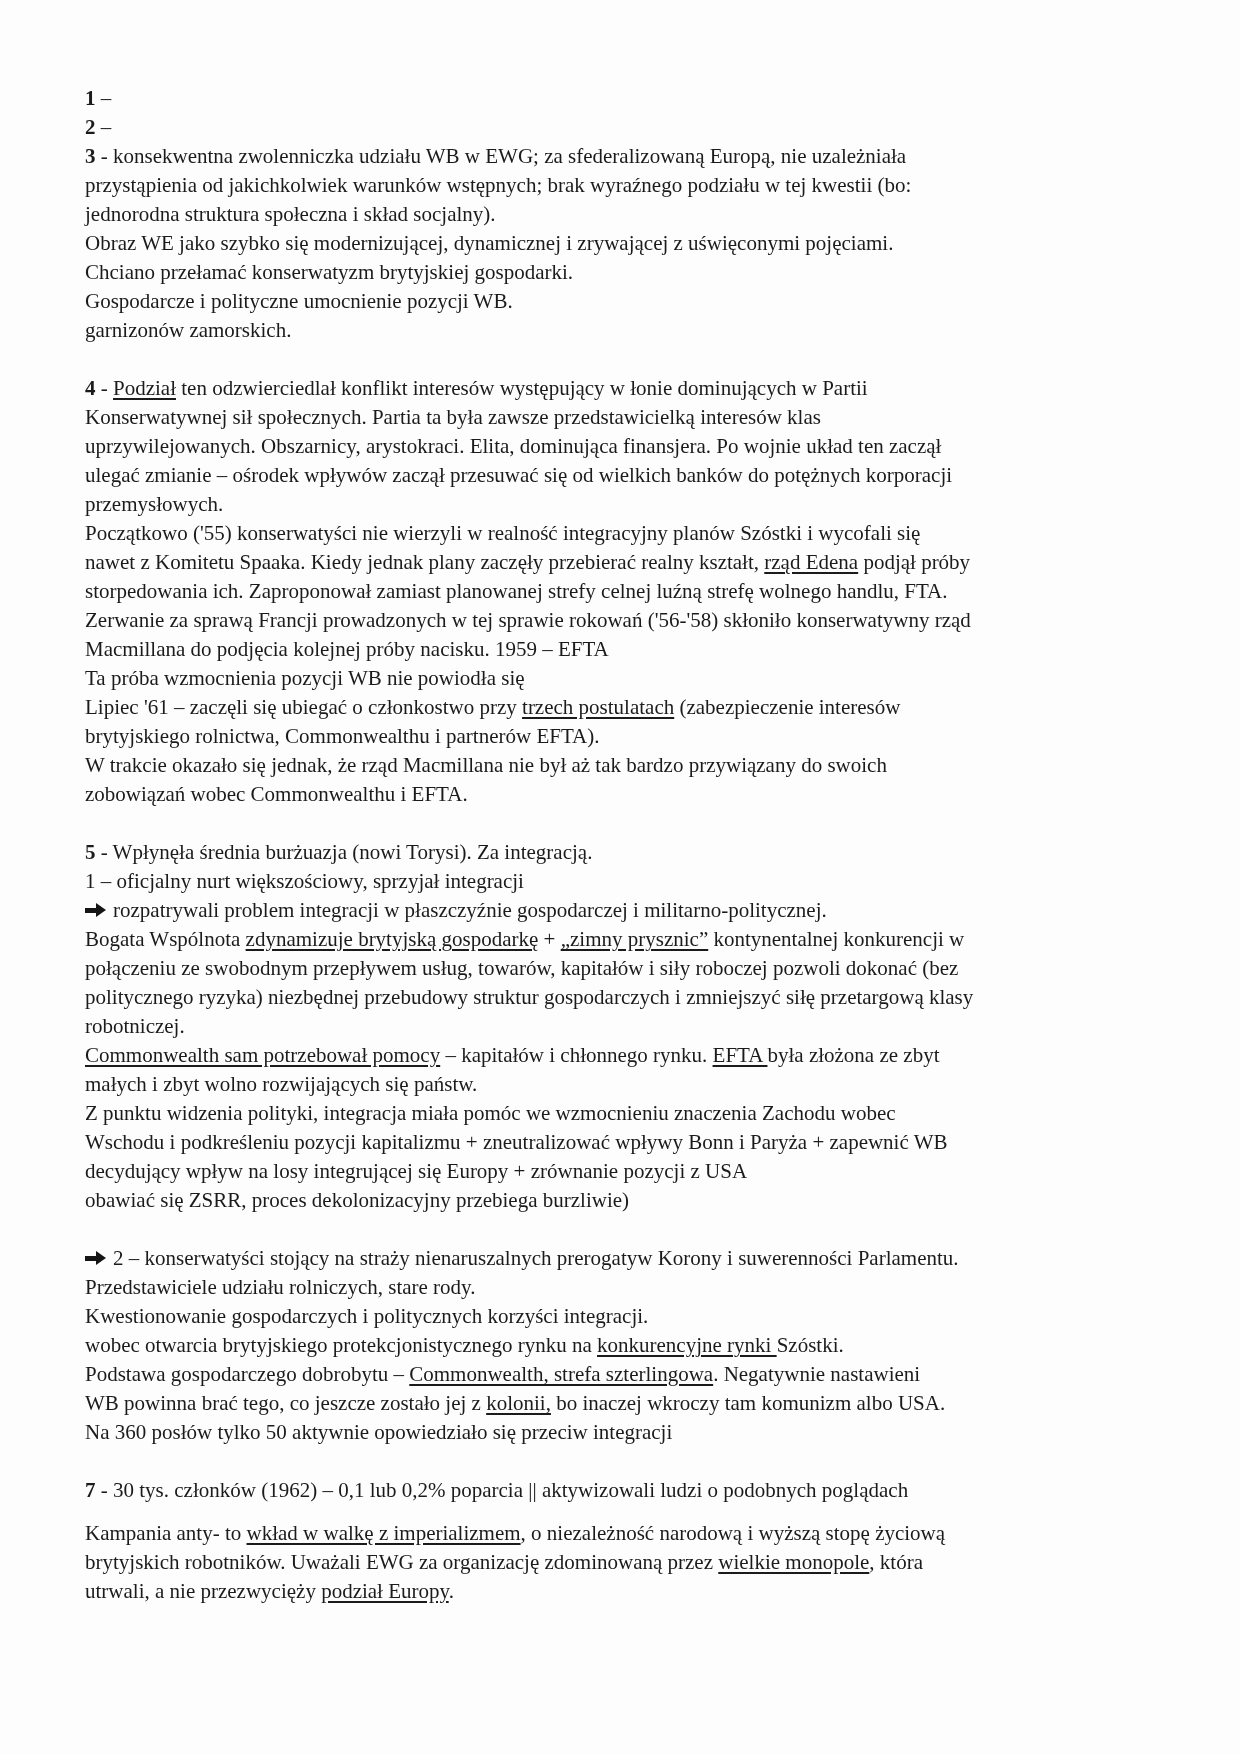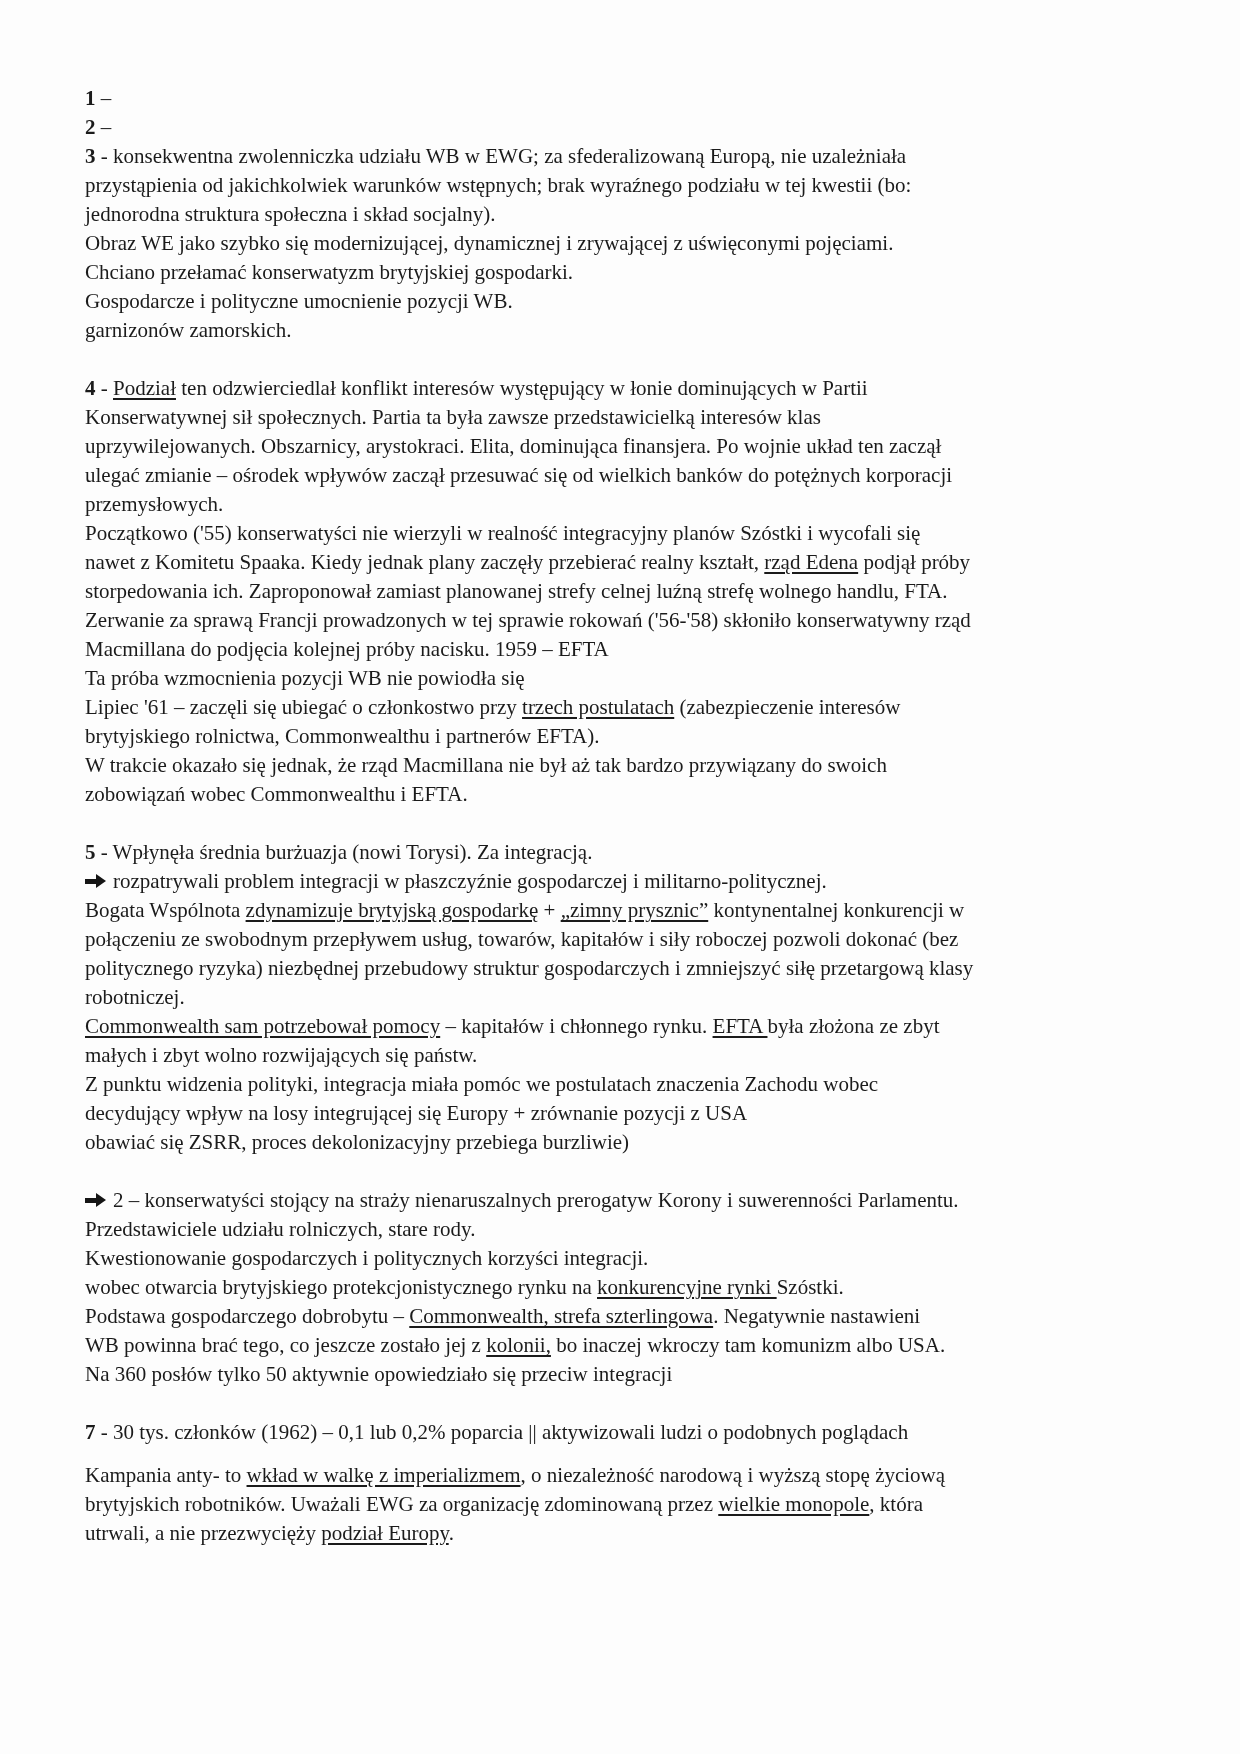--- a/index.html
+++ b/index.html
@@ -92,28 +92,30 @@
       <div class="line"><span class="run">storpedowania ich. Zaproponował zamiast planowanej strefy celnej luźną strefę wolnego handlu, FTA.</span></div>
       <div class="line"><span class="run">Zerwanie za sprawą Francji prowadzonych w tej sprawie rokowań ('56-'58) skłoniło konserwatywny rząd</span></div>
       <div class="line"><span class="run">Macmillana do podjęcia kolejnej próby nacisku. 1959 – EFTA</span></div>
       <div class="line"><span class="run">Ta próba wzmocnienia pozycji WB nie powiodła się</span></div>
       <div class="line"><span class="run">Lipiec '61 – zaczęli się ubiegać o członkostwo przy </span><span class="run u">trzech postulatach</span><span class="run"> (zabezpieczenie interesów</span></div>
       <div class="line"><span class="run">brytyjskiego rolnictwa, Commonwealthu i partnerów EFTA).</span></div>
       <div class="line"><span class="run">W trakcie okazało się jednak, że rząd Macmillana nie był aż tak bardzo przywiązany do swoich</span></div>
       <div class="line"><span class="run">zobowiązań wobec Commonwealthu i EFTA.</span></div>
       <div class="line blank"></div>
       <div class="line"><span class="run b">5</span><span class="run"> - Wpłynęła średnia burżuazja (nowi Torysi). Za integracją.</span></div>
+      <div class="line"><span class="run">1 – oficjalny nurt większościowy, sprzyjał integracji</span></div>
       <div class="line"><span class="arrow"><span class="stem"></span><span class="head"></span></span><span class="run">rozpatrywali problem integracji w płaszczyźnie gospodarczej i militarno-politycznej.</span></div>
       <div class="line"><span class="run">Bogata Wspólnota </span><span class="run u">zdynamizuje brytyjską gospodarkę</span><span class="run"> + </span><span class="run u">„zimny prysznic”</span><span class="run"> kontynentalnej konkurencji w</span></div>
       <div class="line"><span class="run">połączeniu ze swobodnym przepływem usług, towarów, kapitałów i siły roboczej pozwoli dokonać (bez</span></div>
       <div class="line"><span class="run">politycznego ryzyka) niezbędnej przebudowy struktur gospodarczych i zmniejszyć siłę przetargową klasy</span></div>
       <div class="line"><span class="run">robotniczej.</span></div>
       <div class="line"><span class="run u">Commonwealth sam potrzebował pomocy</span><span class="run"> – kapitałów i chłonnego rynku. </span><span class="run u">EFTA </span><span class="run">była złożona ze zbyt</span></div>
       <div class="line"><span class="run">małych i zbyt wolno rozwijających się państw.</span></div>
-      <div class="line"><span class="run">Z punktu widzenia polityki, integracja miała pomóc we postulatach znaczenia Zachodu wobec</span></div>
+      <div class="line"><span class="run">Z punktu widzenia polityki, integracja miała pomóc we wzmocnieniu znaczenia Zachodu wobec</span></div>
+      <div class="line"><span class="run">Wschodu i podkreśleniu pozycji kapitalizmu + zneutralizować wpływy Bonn i Paryża + zapewnić WB</span></div>
       <div class="line"><span class="run">decydujący wpływ na losy integrującej się Europy + zrównanie pozycji z USA</span></div>
       <div class="line"><span class="run">obawiać się ZSRR, proces dekolonizacyjny przebiega burzliwie)</span></div>
       <div class="line blank"></div>
       <div class="line"><span class="arrow"><span class="stem"></span><span class="head"></span></span><span class="run">2 – konserwatyści stojący na straży nienaruszalnych prerogatyw Korony i suwerenności Parlamentu.</span></div>
       <div class="line"><span class="run">Przedstawiciele udziału rolniczych, stare rody.</span></div>
       <div class="line"><span class="run">Kwestionowanie gospodarczych i politycznych korzyści integracji.</span></div>
       <div class="line"><span class="run">wobec otwarcia brytyjskiego protekcjonistycznego rynku na </span><span class="run u">konkurencyjne rynki </span><span class="run">Szóstki.</span></div>
       <div class="line"><span class="run">Podstawa gospodarczego dobrobytu – </span><span class="run u">Commonwealth, strefa szterlingowa</span><span class="run">. Negatywnie nastawieni</span></div>
       <div class="line"><span class="run">WB powinna brać tego, co jeszcze zostało jej z </span><span class="run u">kolonii,</span><span class="run"> bo inaczej wkroczy tam komunizm albo USA.</span></div>
       <div class="line"><span class="run">Na 360 posłów tylko 50 aktywnie opowiedziało się przeciw integracji</span></div>

